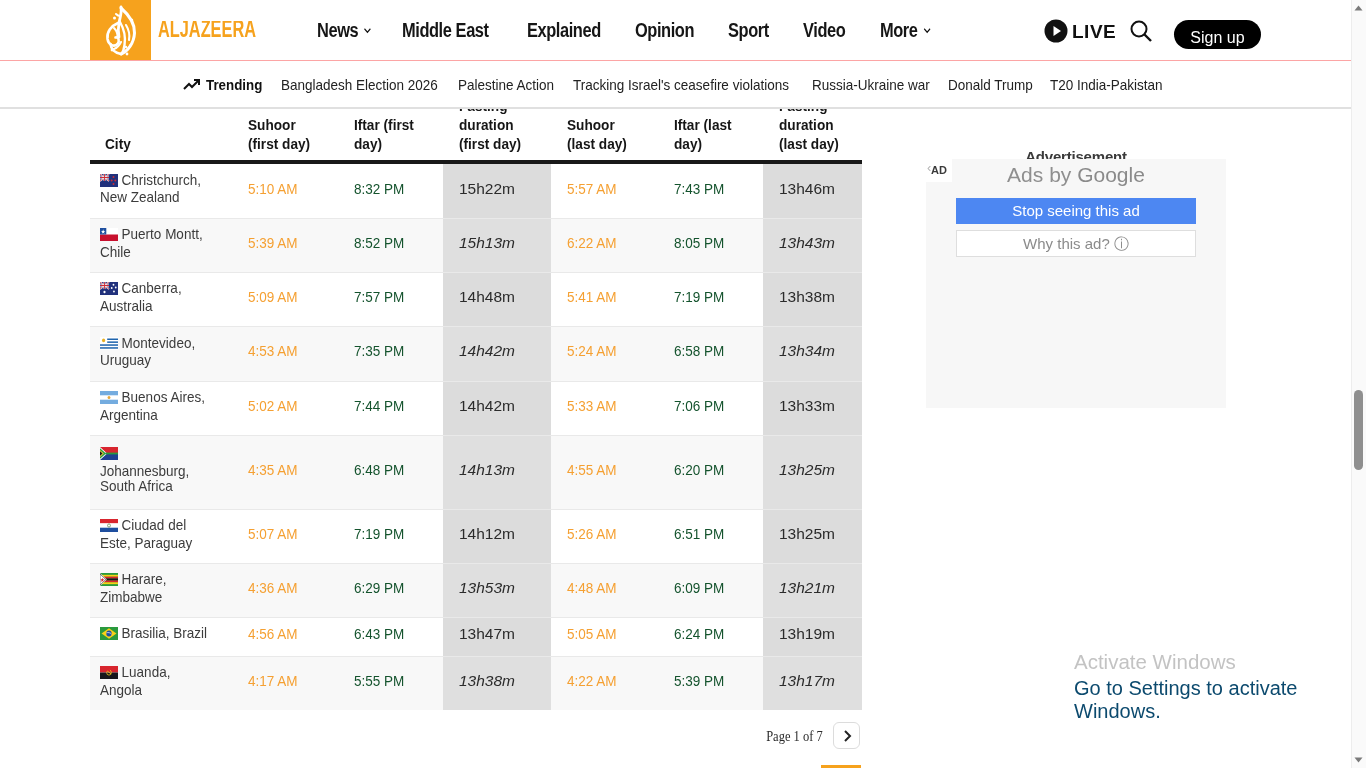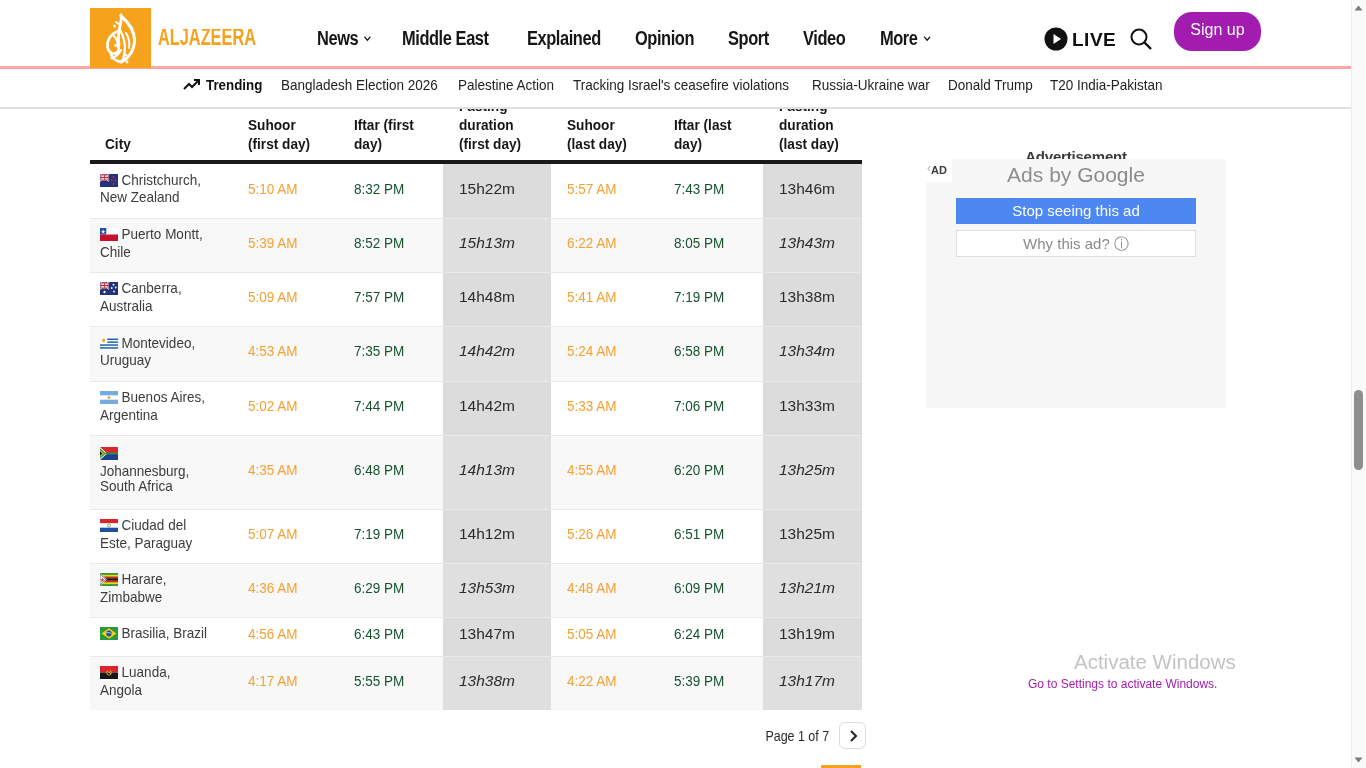--- a/index.html
+++ b/index.html
@@ -2,31 +2,31 @@
 <html><head>
 <meta charset="utf-8">
 <title>Al Jazeera</title>
 <style>
   * { margin:0; padding:0; box-sizing:border-box; }
   html,body { width:1366px; height:768px; overflow:hidden; background:#fff;
     font-family:"Liberation Sans", sans-serif; }
 
   
   #hdr { position:absolute; left:0; top:0; width:1366px; height:61px; background:#fff;
-         border-bottom:3px solid #fca5a5; z-index:30;margin-top:8px; }
+         border-bottom:1px solid #fca5a5; z-index:30; }
   #logobox { position:absolute; left:90px; top:0; width:61px; height:60px; background:#F6A21D; }
   #wordmark { position:absolute; left:158px; top:21px; }
   .navitem { position:absolute; top:19px; font-size:20px; font-weight:700; color:#161616;
              letter-spacing:-0.5px; white-space:nowrap; transform:scaleX(0.82); transform-origin:0 0; }
   .caret { display:inline-block; width:9px; height:9px; margin-left:7px; position:relative; top:-2px; }
   
   #live { position:absolute; left:1044px; top:19px; }
   #livetxt { position:absolute; left:1072px; top:21px; font-size:19px; font-weight:700; color:#111; letter-spacing:0.5px;text-align:center;}
   #search { position:absolute; left:1128px; top:18px; }
-  #signup { position:absolute; left:1174px; top:4px; width:87px; height:39px; background:#a21caf;
+  #signup { position:absolute; left:1174px; top:20px; width:87px; height:29px; background:#000000;
             border-radius:18px; color:#fff; font-size:16px; font-weight:400; text-align:center; line-height:36px; }
 
   
   #trendbar { position:absolute; left:0; top:61px; width:1366px; height:48px; background:#fff;
               border-bottom:2px solid #e0e0e0; z-index:20; }
   .trlink { position:absolute; top:15px; font-size:15px; color:#222; white-space:nowrap;
             transform:scaleX(0.9); transform-origin:0 0;}
   #trlabel { position:absolute; left:206px; top:14.5px; font-size:15.5px; font-weight:700; color:#111;
              transform:scaleX(0.86); transform-origin:0 0;}
 
@@ -42,21 +42,21 @@
   tbody tr { border-top:1px solid #e9e9e9; }
   tr.g { background:#f8f8f8; }
   td.dur { background:#dcdcdc; color:#2b2b2b; }
   tr.g td.dur { background:#dfdfdf;font-style:italic; }
   td.or { color:#F5A032; }
   td.gr { color:#14532d; }
   .flag { display:inline-block; vertical-align:-2px; margin-right:4px; }
   #thickline { border-bottom:4px solid #191919; }
 
   
-  #pag { position:absolute; left:94px; top:722px; width:772px; height:28px; z-index:5;}
+  #pag { position:absolute; left:88px; top:722px; width:772px; height:28px; z-index:5;font-family:Liberation Serif, serif;}
   #pagtxt { position:absolute; right:37px; top:6px; font-size:14.5px; color:#2a2a2a;
              transform:scaleX(0.86); transform-origin:100% 0; }
   #pagbtn { position:absolute; right:0; top:0; width:27px; height:27px; border:1px solid #dcdcdc;
             border-radius:6px; background:#fff; }
   #orangefrag { position:absolute; left:821px; top:765px; width:40px; height:3px; background:#F6A21D; z-index:6;}
 
   
   #adlabel { position:absolute; left:926px; top:148px; width:300px; text-align:center;
              font-size:15px; font-weight:700; color:#3a3a3a; letter-spacing:-0.2px;}
   #adbox { position:absolute; left:926px; top:159px; width:300px; height:249px; background:#f7f7f7; }
@@ -66,21 +66,21 @@
                color:#b5b5b5; font-size:13px; }
   #adsby { position:absolute; left:926px; top:163px; width:300px; text-align:center;
            font-size:21px; color:#8f8f8f; }
   #adblue { position:absolute; left:956px; top:198px; width:240px; height:26px; background:#4d87f2;
             color:#fff; font-size:15px; text-align:center; line-height:26px; }
   #adwhy { position:absolute; left:956px; top:230px; width:240px; height:27px; background:#fff;
            border:1px solid #dedede; color:#8b8b8b; font-size:15px; text-align:center; line-height:25px; }
 
   
   #actw1 { position:absolute; left:1074px; top:650px; font-size:20.5px; color:#c3c3c3; }
-  #actw2 { position:absolute; left:1028px; top:677px; font-size:12px; color:#a21caf; }
+  #actw2 { position:absolute; left:1074px; top:677px; font-size:20px; color:#0c4a6e; }
 
   
   #sbar { position:absolute; left:1351px; top:0; width:15px; height:768px; background:#fafafa;
           border-left:1px solid #ededed; z-index:40;}
   #sthumb { position:absolute; left:1353.5px; top:390px; width:9px; height:80px; background:#8f8f8f; border-radius:4.5px; z-index:41;}
 </style>
 </head>
 <body>
 
 <div id="tablewrap">

